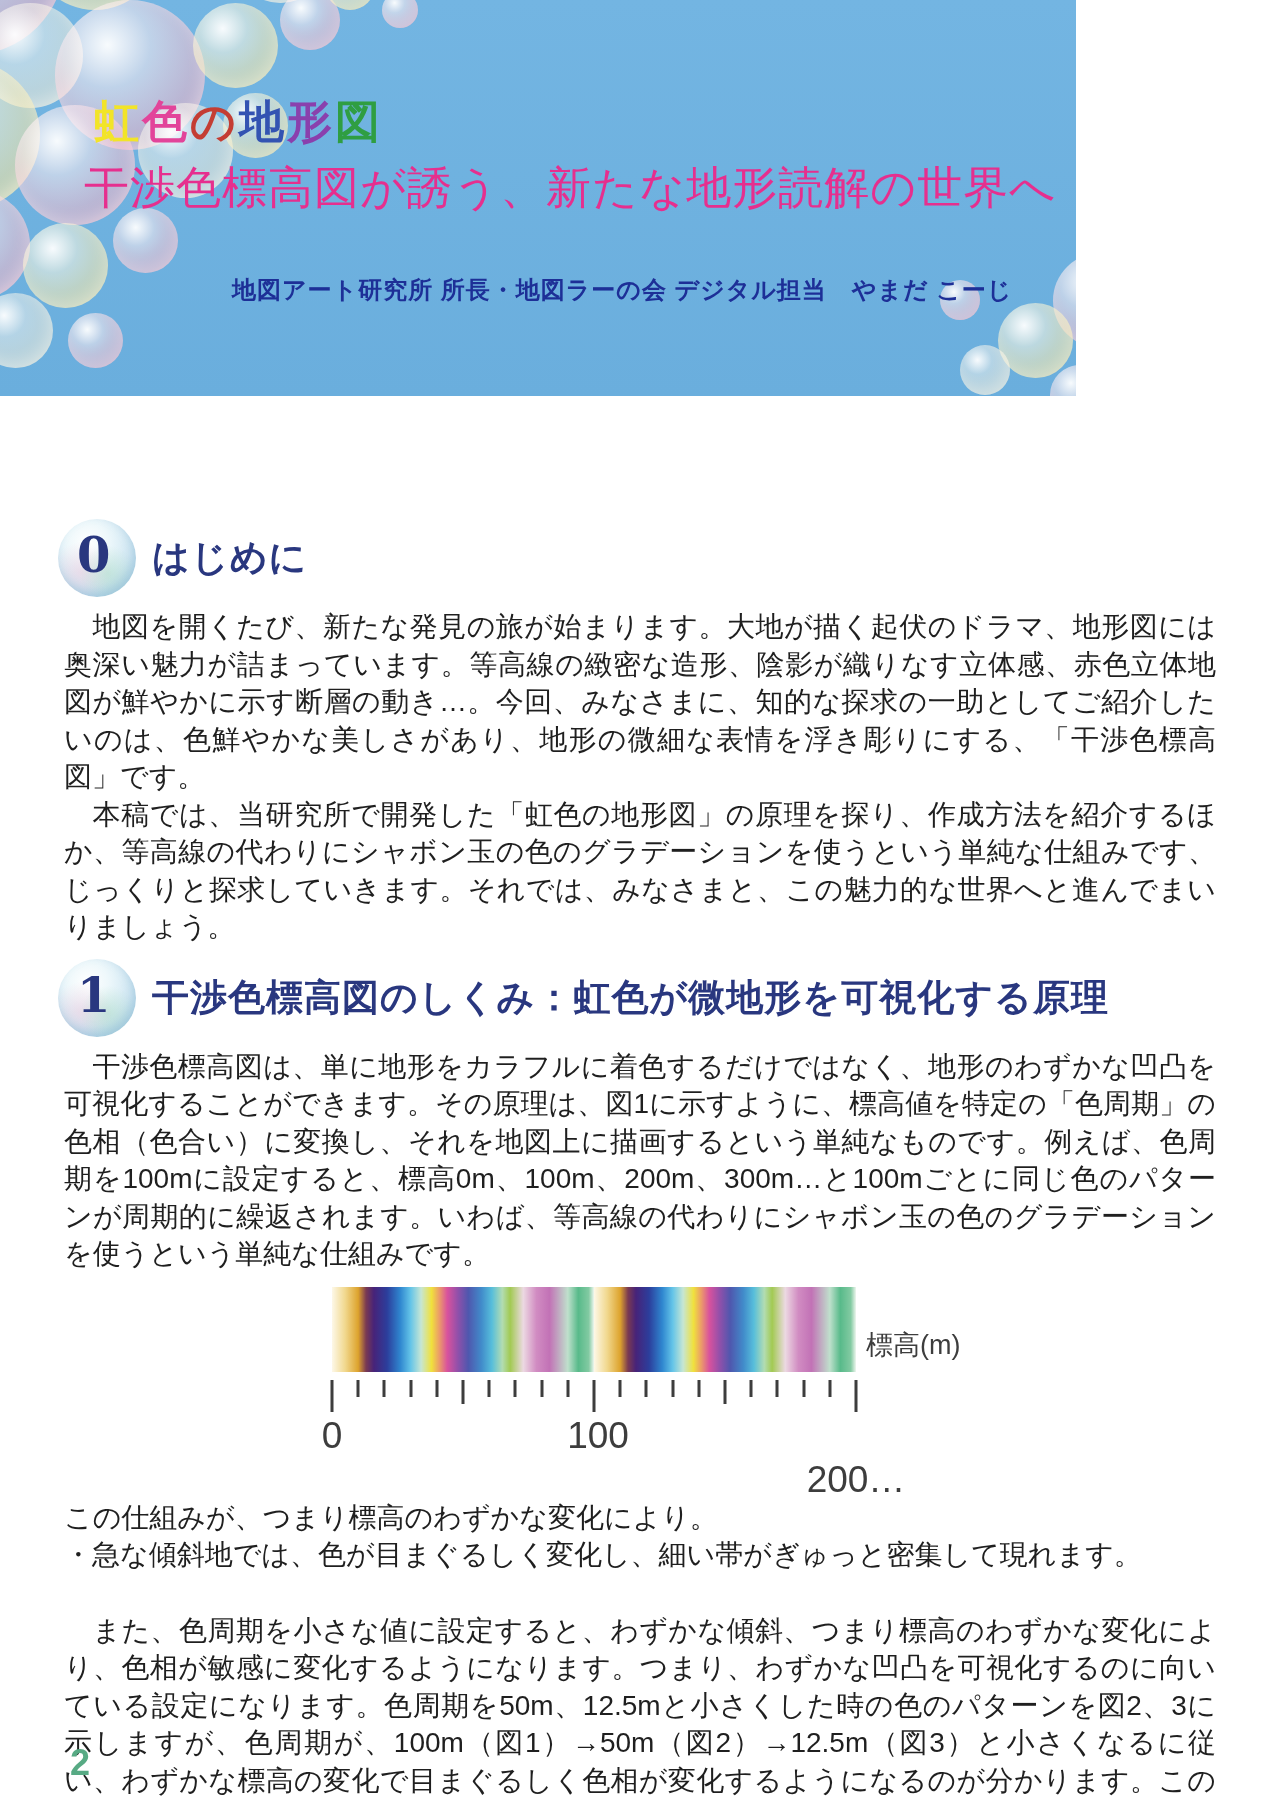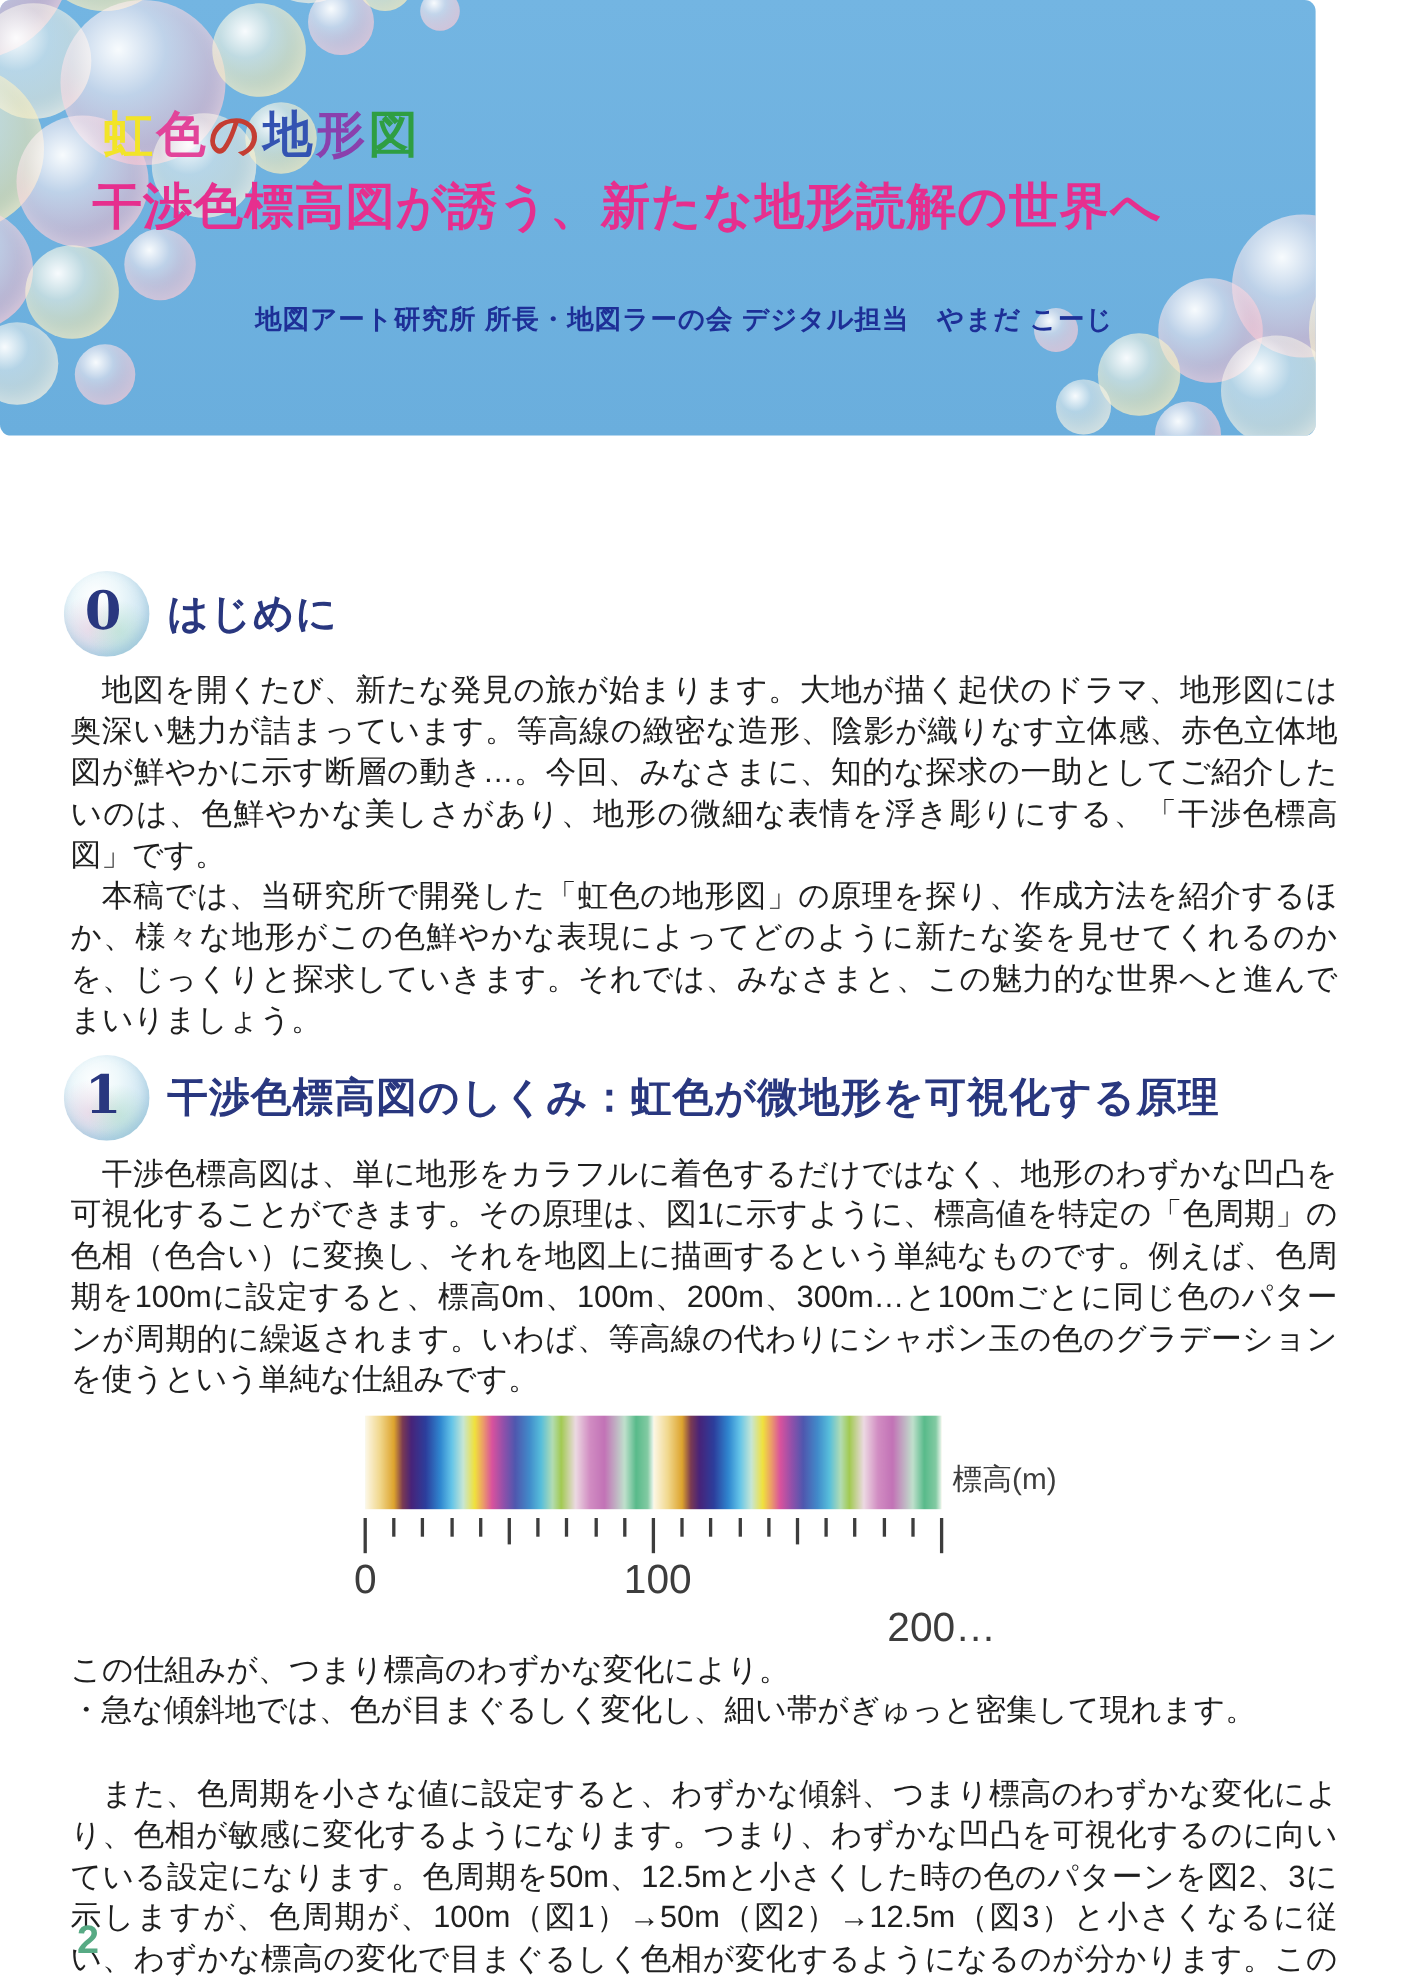--- a/index.html
+++ b/index.html
@@ -2,40 +2,39 @@
 <html><head>
 <meta charset="utf-8">
 <style>
   html,body { margin:0; padding:0; background:#ffffff; }
   .page {
     position:relative; width:1280px; height:1802px; background:#ffffff;
     font-family:"Liberation Sans", sans-serif; overflow:hidden;
   }
   
   .header {
-    position:absolute; left:0; top:0; width:1196px; height:396px;
+    position:absolute; left:0; top:0; width:1076px; height:396px;
     background:linear-gradient(180deg,#73b5e2 0%, #6aaedd 100%);
     overflow:hidden;
-    border-radius:10px;
   }
   .bubble {
     position:absolute; border-radius:50%;
     box-shadow: inset -4px -6px 14px rgba(255,255,255,0.35);
     pointer-events:none;
   }
   .bubble.pink   { background: radial-gradient(circle at 35% 30%, rgba(255,255,255,0.95) 0%, rgba(255,236,240,0.55) 30%, rgba(244,170,190,0.55) 72%, rgba(238,150,170,0.85) 100%); }
   .bubble.yellow { background: radial-gradient(circle at 35% 30%, rgba(255,255,255,0.95) 0%, rgba(255,250,225,0.55) 30%, rgba(242,226,155,0.6) 72%, rgba(236,214,130,0.85) 100%); }
   .bubble.cream  { background: radial-gradient(circle at 35% 30%, rgba(255,255,255,0.95) 0%, rgba(252,248,238,0.5) 30%, rgba(246,236,210,0.55) 72%, rgba(240,225,190,0.8) 100%); }
   .kicker {
     position:absolute; left:94px; top:92px;
     font-size:45px; font-weight:bold; letter-spacing:3px; white-space:nowrap;
   }
   .main-title {
     position:absolute; left:84px; top:158px; width:1160px;
-    font-size:45px; font-weight:bold; color:#e62f8e; letter-spacing:1px; white-space:nowrap;
+    font-size:45px; font-weight:normal; color:#e62f8e; letter-spacing:1px; white-space:nowrap;
   }
   .byline {
     position:absolute; left:232px; top:274px;
     font-size:24px; font-weight:bold; color:#1d2f97; letter-spacing:1px; white-space:nowrap;
   }
   
   .flow {
     position:absolute; left:64px; top:506px; width:1152px;
     color:#1f1f1f; font-size:28px; line-height:37.5px;
     text-align:justify; text-justify:inter-ideograph;
@@ -122,21 +121,21 @@
   <div class="flow">
 
     <div class="sec-head">
       <span class="globe">
         <span class="globe-num">0</span>
       </span>
       <span class="sec-title">はじめに</span>
     </div>
 
     <p>　地図を開くたび、新たな発見の旅が始まります。大地が描く起伏のドラマ、地形図には奥深い魅力が詰まっています。等高線の緻密な造形、陰影が織りなす立体感、赤色立体地図が鮮やかに示す断層の動き…。今回、みなさまに、知的な探求の一助としてご紹介したいのは、色鮮やかな美しさがあり、地形の微細な表情を浮き彫りにする、「干渉色標高図」です。</p>
-    <p>　本稿では、当研究所で開発した「虹色の地形図」の原理を探り、作成方法を紹介するほか、様々な地形がこの色鮮やかな表現によってどのように新たな姿を見せてくれるのかを、じっくりと探求していきます。それでは、みなさまと、この魅力的な世界へと進んでまいりましょう。</p>
+    <p>　本稿では、当研究所で開発した「虹色の地形図」の原理を探り、作成方法を紹介するほか、等高線の代わりにシャボン玉の色のグラデーションを使うという単純な仕組みです、じっくりと探求していきます。それでは、みなさまと、この魅力的な世界へと進んでまいりましょう。</p>
 
     <div class="sec-head">
       <span class="globe">
         <span class="globe-num">1</span>
       </span>
       <span class="sec-title">干渉色標高図のしくみ：虹色が微地形を可視化する原理</span>
     </div>
 
     <p>　干渉色標高図は、単に地形をカラフルに着色するだけではなく、地形のわずかな凹凸を可視化することができます。その原理は、図1に示すように、標高値を特定の「色周期」の色相（色合い）に変換し、それを地図上に描画するという単純なものです。例えば、色周期を100mに設定すると、標高0m、100m、200m、300m…と100mごとに同じ色のパターンが周期的に繰返されます。いわば、等高線の代わりにシャボン玉の色のグラデーションを使うという単純な仕組みです。</p>
 

